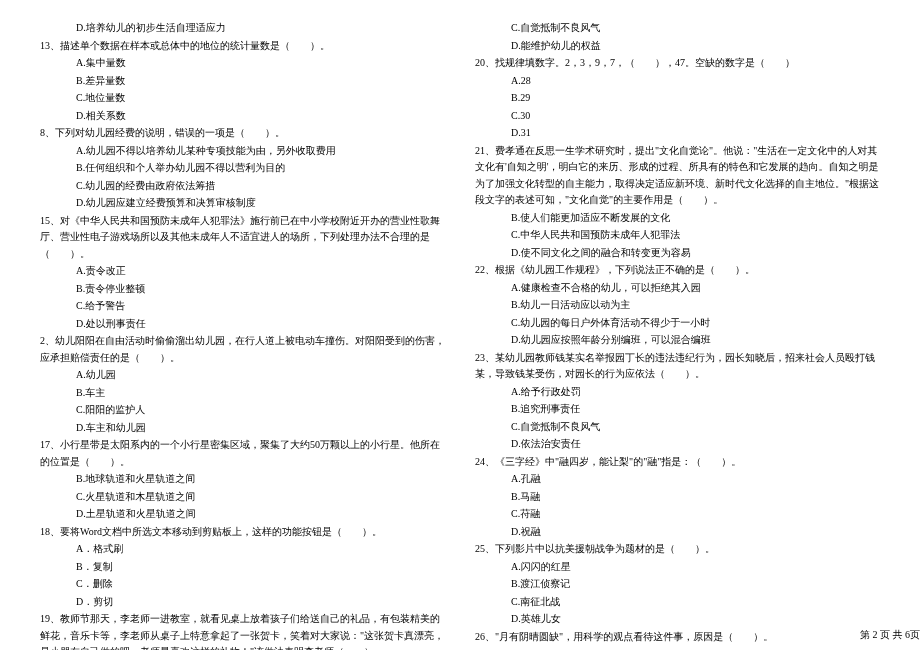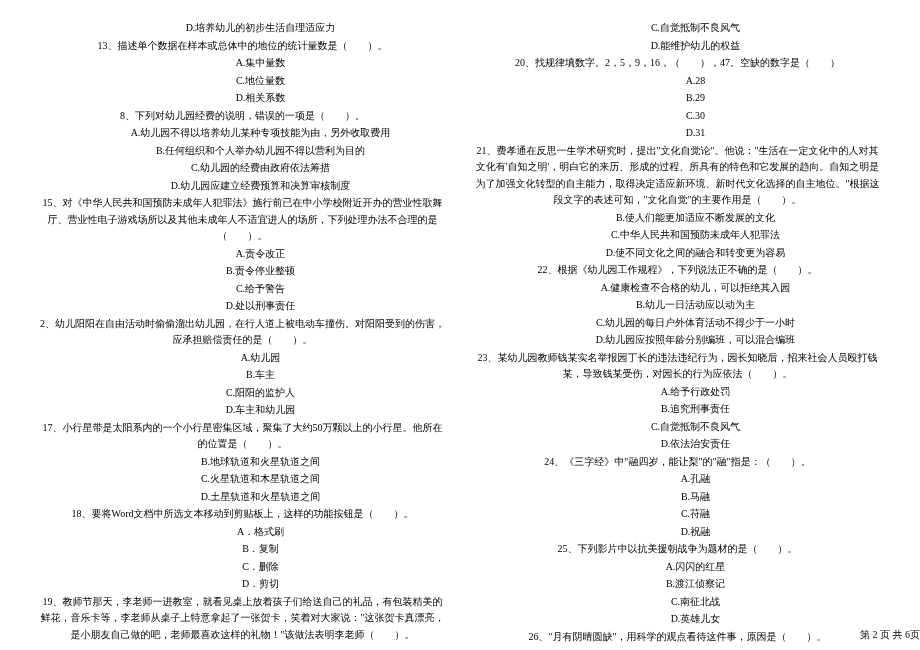--- a/index.html
+++ b/index.html
@@ -14,21 +14,20 @@
       font-family: "SimSun", "宋体", serif;
       font-size: 10px;
       color: #000;
       padding: 20px 40px 30px 40px;
       position: relative;
     }
     .content {
       display: flex;
       gap: 30px;
       height: 590px;
-      text-align: center;
     }
     .column {
       flex: 1;
       line-height: 1.65;
     }
     .question-line {
       margin-bottom: 1px;
     }
     .option-line {
       padding-left: 36px;
@@ -44,20 +43,21 @@
     }
   </style>
 </head>
 <body>
 
 <div class="content">
   <div class="column" id="left-col">
       <div class="option-line">D.培养幼儿的初步生活自理适应力</div>
       <div class="question-line">13、描述单个数据在样本或总体中的地位的统计量数是（　　）。</div>
       <div class="option-line">A.集中量数</div>
+      <div class="option-line">B.差异量数</div>
       <div class="option-line">C.地位量数</div>
       <div class="option-line">D.相关系数</div>
       <div class="question-line">8、下列对幼儿园经费的说明，错误的一项是（　　）。</div>
       <div class="option-line">A.幼儿园不得以培养幼儿某种专项技能为由，另外收取费用</div>
       <div class="option-line">B.任何组织和个人举办幼儿园不得以营利为目的</div>
       <div class="option-line">C.幼儿园的经费由政府依法筹措</div>
       <div class="option-line">D.幼儿园应建立经费预算和决算审核制度</div>
       <div class="question-line">15、对《中华人民共和国预防未成年人犯罪法》施行前已在中小学校附近开办的营业性歌舞厅、营业性电子游戏场所以及其他未成年人不适宜进人的场所，下列处理办法不合理的是（　　）。</div>
       <div class="option-line">A.责令改正</div>
       <div class="option-line">B.责令停业整顿</div>
@@ -75,21 +75,21 @@
       <div class="question-line">18、要将Word文档中所选文本移动到剪贴板上，这样的功能按钮是（　　）。</div>
       <div class="option-line">A．格式刷</div>
       <div class="option-line">B．复制</div>
       <div class="option-line">C．删除</div>
       <div class="option-line">D．剪切</div>
       <div class="question-line">19、教师节那天，李老师一进教室，就看见桌上放着孩子们给送自己的礼品，有包装精美的鲜花，音乐卡等，李老师从桌子上特意拿起了一张贺卡，笑着对大家说："这张贺卡真漂亮，是小朋友自己做的吧，老师最喜欢这样的礼物！"该做法表明李老师（　　）。</div>
     </div>
   <div class="column" id="right-col">
       <div class="option-line">C.自觉抵制不良风气</div>
       <div class="option-line">D.能维护幼儿的权益</div>
-      <div class="question-line">20、找规律填数字。2，5，9，16，（　　），47。空缺的数字是（　　）</div>
+      <div class="question-line">20、找规律填数字。2，3，9，7，（　　），47。空缺的数字是（　　）</div>
       <div class="option-line">A.28</div>
       <div class="option-line">B.29</div>
       <div class="option-line">C.30</div>
       <div class="option-line">D.31</div>
       <div class="question-line">21、费孝通在反思一生学术研究时，提出"文化自觉论"。他说："生活在一定文化中的人对其文化有'自知之明'，明白它的来历、形成的过程、所具有的特色和它发展的趋向。自知之明是为了加强文化转型的自主能力，取得决定适应新环境、新时代文化选择的自主地位。"根据这段文字的表述可知，"文化自觉"的主要作用是（　　）。</div>
       <div class="option-line">B.使人们能更加适应不断发展的文化</div>
       <div class="option-line">C.中华人民共和国预防未成年人犯罪法</div>
       <div class="option-line">D.使不同文化之间的融合和转变更为容易</div>
       <div class="question-line">22、根据《幼儿园工作规程》，下列说法正不确的是（　　）。</div>
       <div class="option-line">A.健康检查不合格的幼儿，可以拒绝其入园</div>

